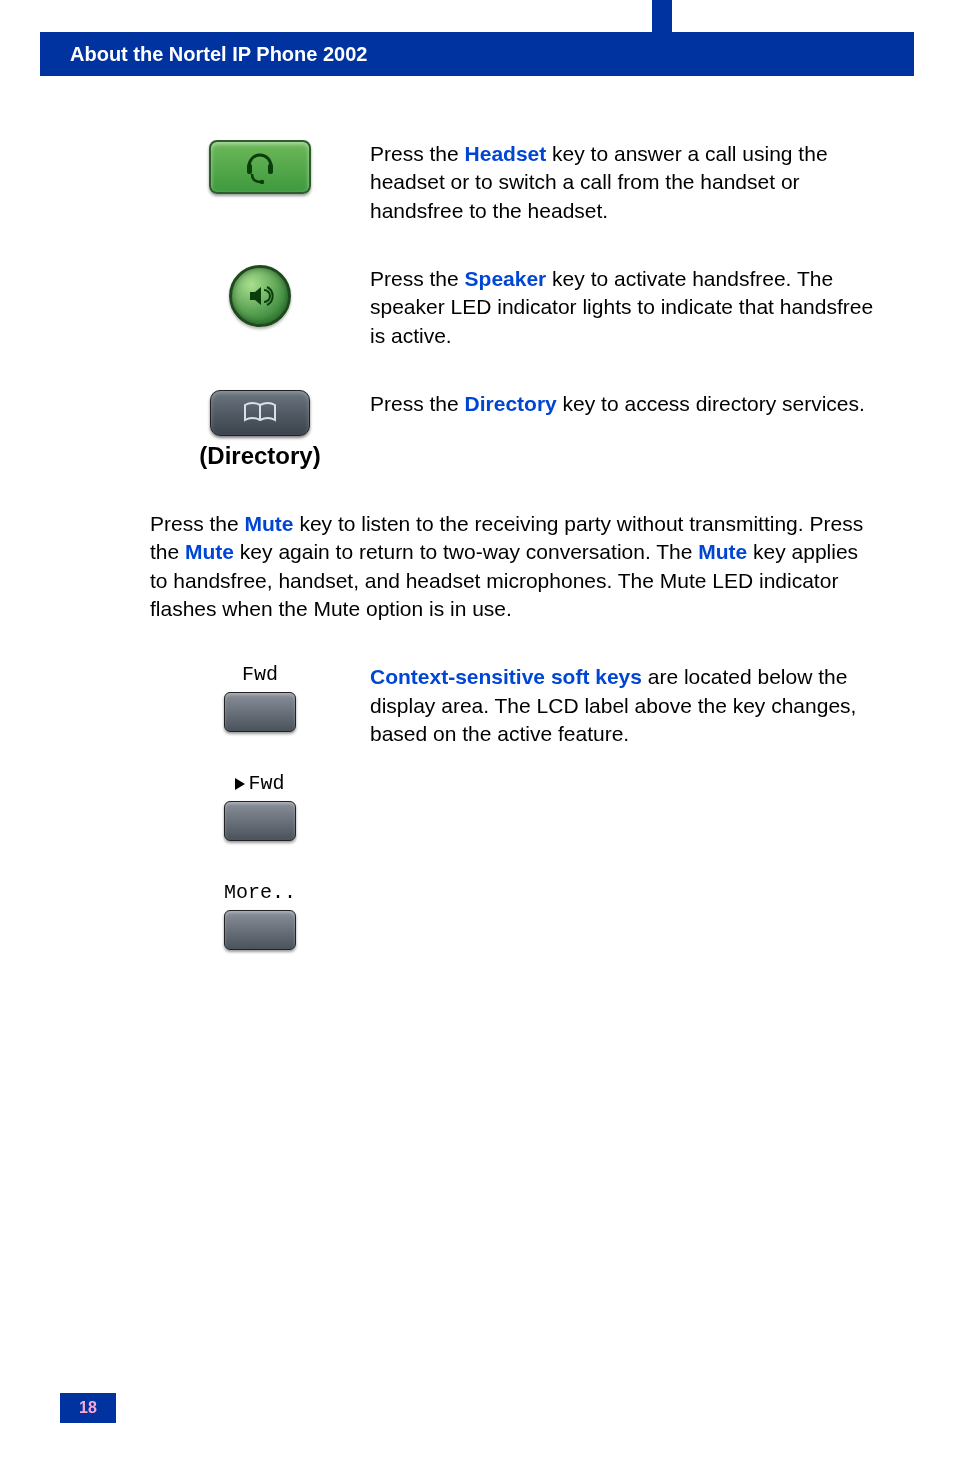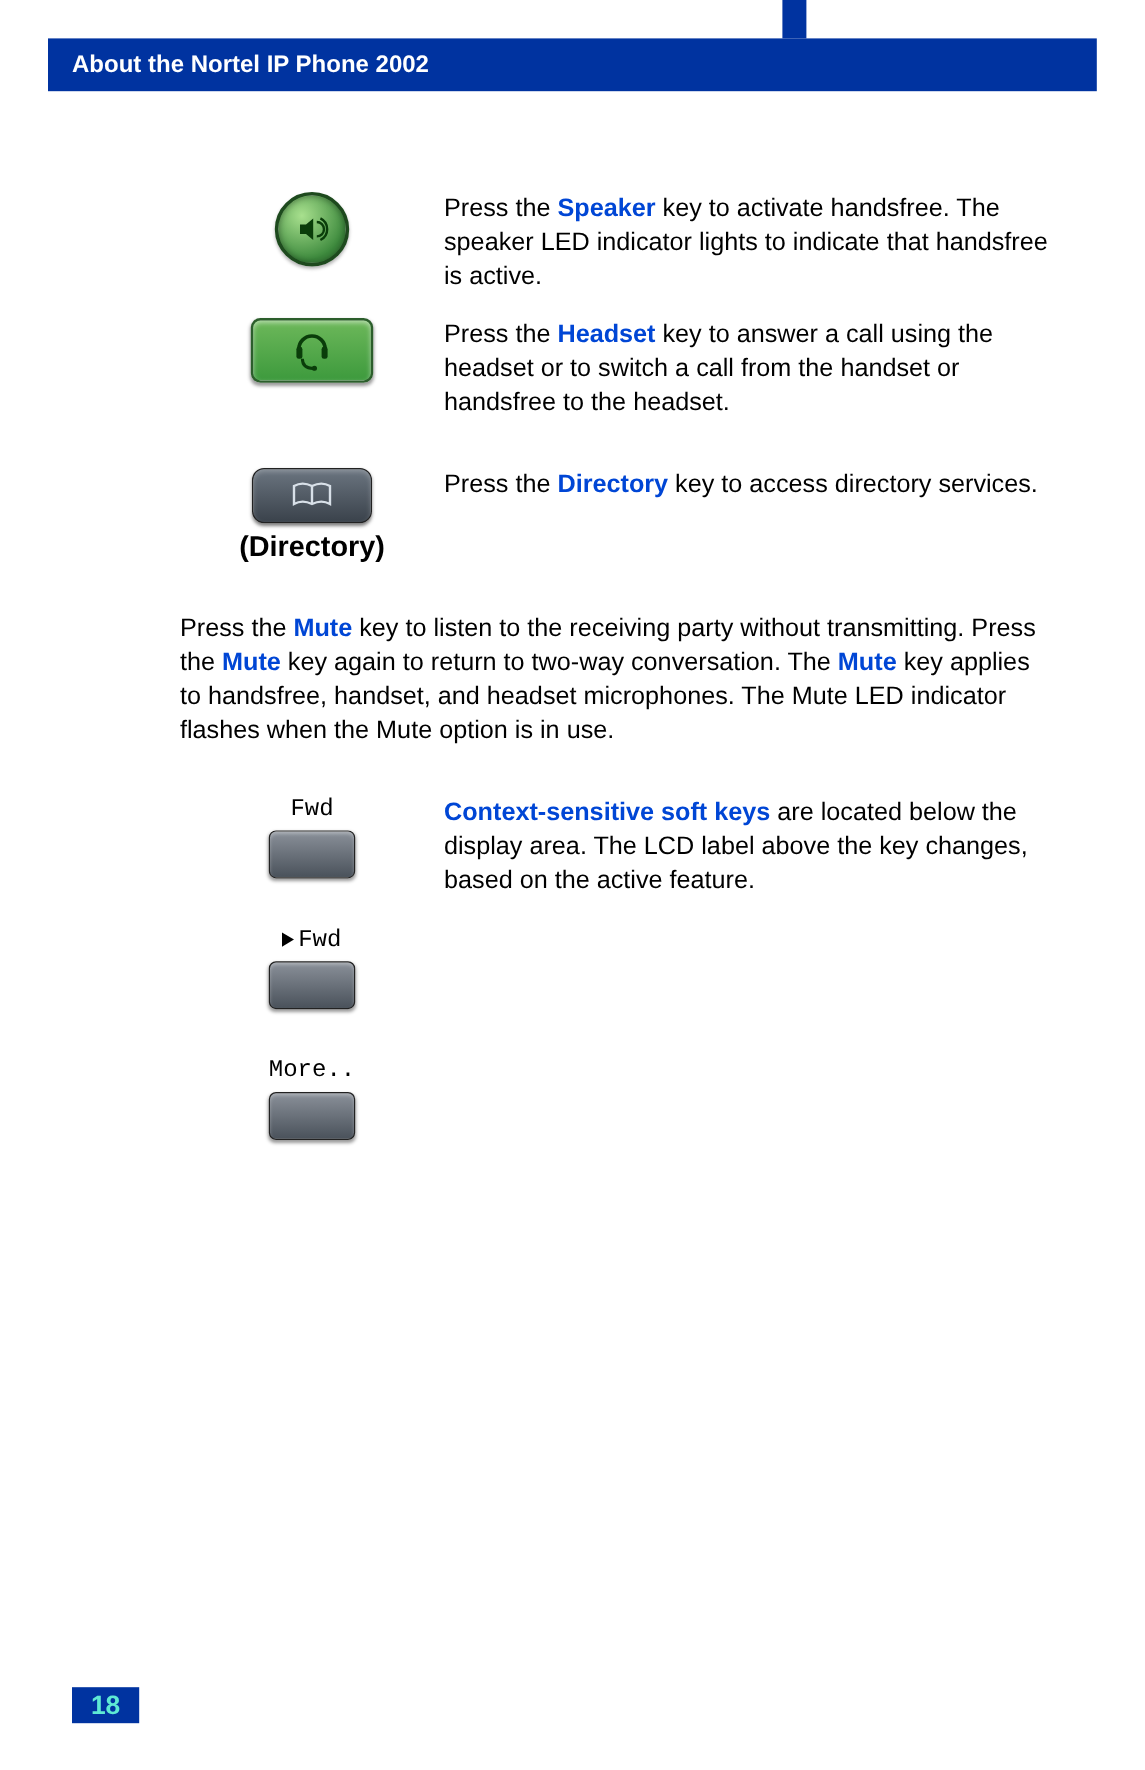--- a/index.html
+++ b/index.html
@@ -26,21 +26,21 @@
   }
   .header-stripe {
     position: absolute;
     top: 32px;
     left: 40px;
     right: 40px;
     height: 44px;
     background: #0033a0;
     display: flex;
     align-items: center;
-    padding-left: 20px;
+    padding-left: 30px;
     box-sizing: border-box;
   }
   .header-stripe span {
     color: #fff;
     font-weight: bold;
     font-size: 20px;
   }
   .content {
     position: absolute;
     top: 120px;
@@ -135,80 +135,80 @@
     display: inline-block;
     width: 0; height: 0;
     border-top: 6px solid transparent;
     border-bottom: 6px solid transparent;
     border-left: 10px solid #000;
     margin-right: 3px;
     vertical-align: -1px;
   }
   .page-num-box {
     position: absolute;
-    bottom: 39px;
+    bottom: 52px;
     left: 60px;
     width: 56px;
     height: 30px;
     background: #0033a0;
-    color: #5eead4;
-    font-weight: bold;
-    font-size: 22px;
+    color: #f9a8d4;
+    font-weight: bold;
+    font-size: 16px;
     display: flex;
     align-items: center;
     justify-content: center;
   }
   svg { display: block; }
 </style>
 </head>
 <body>
 
 <div class="page">
   <div class="blue-bar"></div>
 
   <div class="header-stripe">
     <span>About the Nortel IP Phone 2002</span>
   </div>
 
   <div class="content">
-
-    <div class="row">
-      <div class="icon-col">
-        <div class="speaker-circle">
-          <svg width="30" height="30" viewBox="0 0 30 30">
-            <polygon points="5,11 10,11 16,6 16,24 10,19 5,19" fill="#0a3d0a"></polygon>
-            <path d="M19 9 a6 6 0 0 1 0 12" fill="none" stroke="#0a3d0a" stroke-width="2"></path>
-            <path d="M22 6 a10 10 0 0 1 0 18" fill="none" stroke="#0a3d0a" stroke-width="2"></path>
-          </svg>
-        </div>
-      </div>
-      <div class="text-col">
-        <span>Press the </span><span class="kw">Speaker</span><span> key to activate handsfree. The speaker LED indicator lights to indicate that handsfree is active.</span>
-      </div>
-    </div>
 
     <div class="row first">
       <div class="icon-col">
         <div class="key-green">
           <svg width="34" height="34" viewBox="0 0 34 34">
             <path d="M6 16 a11 11 0 0 1 22 0" fill="none" stroke="#0a3d0a" stroke-width="3"></path>
             <rect x="4" y="14" width="5" height="10" rx="2" fill="#0a3d0a"></rect>
             <rect x="25" y="14" width="5" height="10" rx="2" fill="#0a3d0a"></rect>
             <path d="M9 24 q0 8 9 8" fill="none" stroke="#0a3d0a" stroke-width="2.5"></path>
             <circle cx="19" cy="32" r="2.2" fill="#0a3d0a"></circle>
           </svg>
         </div>
       </div>
       <div class="text-col">
         <span>Press the </span><span class="kw">Headset</span><span> key to answer a call using the headset or to switch a call from the handset or handsfree to the headset.</span>
       </div>
     </div>
 
     <div class="row">
       <div class="icon-col">
+        <div class="speaker-circle">
+          <svg width="30" height="30" viewBox="0 0 30 30">
+            <polygon points="5,11 10,11 16,6 16,24 10,19 5,19" fill="#0a3d0a"></polygon>
+            <path d="M19 9 a6 6 0 0 1 0 12" fill="none" stroke="#0a3d0a" stroke-width="2"></path>
+            <path d="M22 6 a10 10 0 0 1 0 18" fill="none" stroke="#0a3d0a" stroke-width="2"></path>
+          </svg>
+        </div>
+      </div>
+      <div class="text-col">
+        <span>Press the </span><span class="kw">Speaker</span><span> key to activate handsfree. The speaker LED indicator lights to indicate that handsfree is active.</span>
+      </div>
+    </div>
+
+    <div class="row">
+      <div class="icon-col">
         <div class="key-dark">
           <svg width="36" height="26" viewBox="0 0 36 26">
             <path d="M3 5 q7 -4 15 0 q8 -4 15 0 v15 q-7 -4 -15 0 q-8 -4 -15 0 z" fill="none" stroke="#d8e0e8" stroke-width="2"></path>
             <line x1="18" y1="5" x2="18" y2="20" stroke="#d8e0e8" stroke-width="2"></line>
           </svg>
         </div>
         <div class="caption">(Directory)</div>
       </div>
       <div class="text-col">
         <span>Press the </span><span class="kw">Directory</span><span> key to access directory services.</span>

